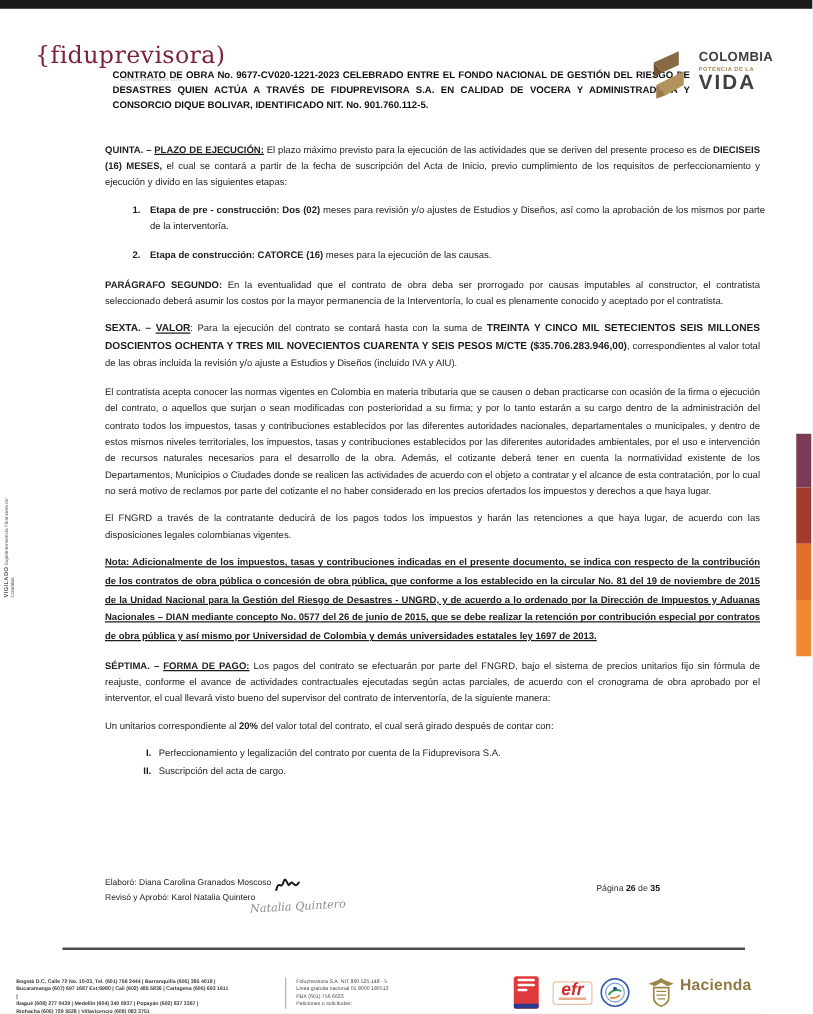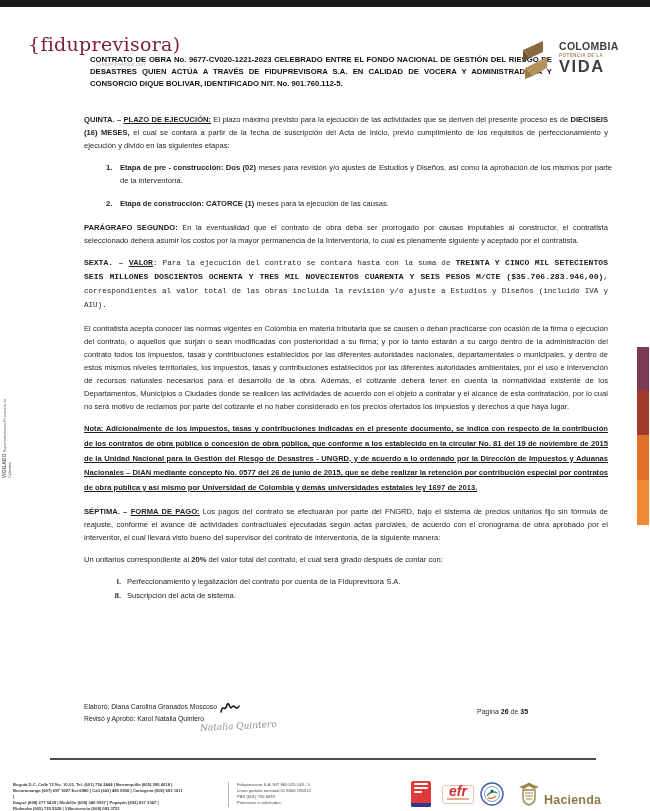--- a/index.html
+++ b/index.html
@@ -17,21 +17,21 @@
   .col-logo{position:absolute;left:521px;top:40px;display:flex;gap:4px;align-items:flex-start;z-index:2;}
   .col-l1{font-size:10.5px;font-weight:bold;color:#3f3f3f;letter-spacing:.3px;}
   .col-l2{font-size:4.6px;color:#a8895a;font-weight:bold;letter-spacing:.4px;margin:1px 0 1px 0;}
   .col-l3{font-size:16.5px;font-weight:bold;color:#3f3f3f;letter-spacing:1.6px;line-height:15px;}
 
   
   .doc-body{position:absolute;left:84px;top:113px;width:528px;}
   .para{font-size:7.6px;line-height:13.1px;text-align:justify;margin:0 4px 9px 0;}
   .b{font-weight:bold;}
   .u{text-decoration:underline;}
-  .valor{line-height:14.2px;font-family:Liberation Mono, monospace;}
+  .valor{line-height:14.2px;}
   .valor .b{font-size:8.1px;}
   .nota{font-weight:bold;text-decoration:underline;line-height:14.7px;}
   .list{margin:2px 0 9px 0;}
   .li-row{display:flex;font-size:7.6px;line-height:13.1px;}
   .num .li-row{margin:0 0 10px 22px;}
   .num .li-marker{width:14px;font-weight:bold;flex:none;}
   .li-text{flex:1;text-align:justify;}
   .roman .li-row{margin:0 0 1px 24px;}
   .roman .li-marker{width:19px;flex:none;font-weight:bold;text-align:right;
                     padding-right:6px;box-sizing:border-box;}
@@ -53,21 +53,21 @@
   .f-info{position:absolute;left:237px;top:2px;width:118px;font-size:4.2px;line-height:5.9px;color:#484848;}
   .logo-gptw{position:absolute;left:411px;top:1px;width:20px;height:26px;background:#df3b3c;
              border-radius:2px;overflow:hidden;}
   .gptw-line{height:2px;background:#ffffff;margin:2px 3px 0 3px;border-radius:1px;}
   .gptw-strip{position:absolute;bottom:0;left:0;width:100%;height:4px;background:#2b3a8f;}
   .logo-efr{position:absolute;left:442px;top:5px;width:32px;height:19px;border:1px solid #eec2a6;
             border-radius:3px;text-align:center;background:#fff;box-sizing:border-box;}
   .efr-text{color:#d02c2f;font-weight:bold;font-size:14px;line-height:11px;font-style:italic;}
   .efr-sub{height:1.5px;background:#e8a98e;margin:1px 4px 0 4px;}
   .logo-globe{position:absolute;left:480px;top:2px;width:24px;height:24px;}
-  .logo-hac{position:absolute;left:518px;top:1px;display:flex;align-items:flex-end;gap:4px;}
+  .logo-hac{position:absolute;left:518px;top:1px;display:flex;align-items:flex-start;gap:4px;}
   .hac-text{font-size:12.5px;font-weight:bold;color:#8f7a45;letter-spacing:.2px;}
 
   
   .accent-bar{position:absolute;left:637px;top:347px;width:12px;}
   .accent-seg{width:12px;}
   .vigilado{position:absolute;left:3px;top:478px;transform:rotate(-90deg);transform-origin:0 0;
             width:86px;font-size:3.8px;color:#555;line-height:4.6px;}
   .vig-b{font-weight:bold;font-size:4.6px;letter-spacing:.3px;}
 </style>
 </head>
@@ -101,37 +101,38 @@
 
   <div class="doc-body">
       <div class="para"><span class="b">QUINTA. – </span><span class="b u">PLAZO DE EJECUCIÓN:</span><span> El plazo máximo previsto para la ejecución de las actividades que se deriven del presente proceso es de </span><span class="b">DIECISEIS (16) MESES,</span><span> el cual se contará a partir de la fecha de suscripción del Acta de Inicio, previo cumplimiento de los requisitos de perfeccionamiento y ejecución y divido en las siguientes etapas:</span></div>
       <div class="list num">
         <div class="li-row">
           <span class="li-marker">1.</span>
           <span class="li-text"><span class="b">Etapa de pre - construcción: Dos (02)</span><span> meses para revisión y/o ajustes de Estudios y Diseños, así como la aprobación de los mismos por parte de la interventoría.</span></span>
         </div>
         <div class="li-row">
           <span class="li-marker">2.</span>
-          <span class="li-text"><span class="b">Etapa de construcción: CATORCE (1)</span><span> meses para la ejecución de las causas.</span></span>
-        </div>
-      </div>
-      <div class="para"><span class="b">PARÁGRAFO SEGUNDO:</span><span> En la eventualidad que el contrato de obra deba ser prorrogado por causas imputables al constructor, el contratista seleccionado deberá asumir los costos por la mayor permanencia de la Interventoría, lo cual es plenamente siguiente y aceptado por el contratista.</span></div>
+          <span class="li-text"><span class="b">Etapa de construcción: CATORCE (16)</span><span> meses para la ejecución de las causas.</span></span>
+        </div>
+      </div>
+      <div class="para"><span class="b">PARÁGRAFO SEGUNDO:</span><span> En la eventualidad que el contrato de obra deba ser prorrogado por causas imputables al constructor, el contratista seleccionado deberá asumir los costos por la mayor permanencia de la Interventoría, lo cual es plenamente conocido y aceptado por el contratista.</span></div>
       <div class="para valor"><span class="b">SEXTA. – </span><span class="b u">VALOR</span><span>: Para la ejecución del contrato se contará hasta con la suma de </span><span class="b">TREINTA Y CINCO MIL SETECIENTOS SEIS MILLONES DOSCIENTOS OCHENTA Y TRES MIL NOVECIENTOS CUARENTA Y SEIS PESOS M/CTE ($35.706.283.946,00)</span><span>, correspondientes al valor total de las obras incluida la revisión y/o ajuste a Estudios y Diseños (incluido IVA y AIU).</span></div>
       <div class="para"><span>El contratista acepta conocer las normas vigentes en Colombia en materia tributaria que se causen o deban practicarse con ocasión de la firma o ejecución del contrato, o aquellos que surjan o sean modificadas con posterioridad a su firma; y por lo tanto estarán a su cargo dentro de la administración del contrato todos los impuestos, tasas y contribuciones establecidos por las diferentes autoridades nacionales, departamentales o municipales, y dentro de estos mismos niveles territoriales, los impuestos, tasas y contribuciones establecidos por las diferentes autoridades ambientales, por el uso e intervención de recursos naturales necesarios para el desarrollo de la obra. Además, el cotizante deberá tener en cuenta la normatividad existente de los Departamentos, Municipios o Ciudades donde se realicen las actividades de acuerdo con el objeto a contratar y el alcance de esta contratación, por lo cual no será motivo de reclamos por parte del cotizante el no haber considerado en los precios ofertados los impuestos y derechos a que haya lugar.</span></div>
+      <div class="para"><span>El FNGRD a través de la contratante deducirá de los pagos todos los impuestos y harán las retenciones a que haya lugar, de acuerdo con las disposiciones legales colombianas vigentes.</span></div>
       <div class="para nota"><span>Nota: Adicionalmente de los impuestos, tasas y contribuciones indicadas en el presente documento, se indica con respecto de la contribución de los contratos de obra pública o concesión de obra pública, que conforme a los establecido en la circular No. 81 del 19 de noviembre de 2015 de la Unidad Nacional para la Gestión del Riesgo de Desastres - UNGRD, y de acuerdo a lo ordenado por la Dirección de Impuestos y Aduanas Nacionales – DIAN mediante concepto No. 0577 del 26 de junio de 2015, que se debe realizar la retención por contribución especial por contratos de obra pública y así mismo por Universidad de Colombia y demás universidades estatales ley 1697 de 2013.</span></div>
       <div class="para"><span class="b">SÉPTIMA. – </span><span class="b u">FORMA DE PAGO:</span><span> Los pagos del contrato se efectuarán por parte del FNGRD, bajo el sistema de precios unitarios fijo sin fórmula de reajuste, conforme el avance de actividades contractuales ejecutadas según actas parciales, de acuerdo con el cronograma de obra aprobado por el interventor, el cual llevará visto bueno del supervisor del contrato de interventoría, de la siguiente manera:</span></div>
       <div class="para"><span>Un unitarios correspondiente al </span><span class="b">20%</span><span> del valor total del contrato, el cual será girado después de contar con:</span></div>
       <div class="list roman">
         <div class="li-row">
           <span class="li-marker">I.</span>
           <span class="li-text"><span>Perfeccionamiento y legalización del contrato por cuenta de la Fiduprevisora S.A.</span></span>
         </div>
         <div class="li-row">
           <span class="li-marker">II.</span>
-          <span class="li-text"><span>Suscripción del acta de sistema.</span></span>
+          <span class="li-text"><span>Suscripción del acta de cargo.</span></span>
         </div>
       </div>
     </div>
 
   <div class="signoff">
     <div class="sig-row">
       <span>Elaboró: Diana Carolina Granados Moscoso</span>
       <svg width="20" height="13" viewBox="0 0 20 13">
         <path d="M1 11 C3 2 5 12 7 4 C9 -1 10 10 12 6 C14 2 16 11 19 5" stroke="#1a1a1a" stroke-width="1.6" fill="none" stroke-linecap="round"></path>
       </svg>

